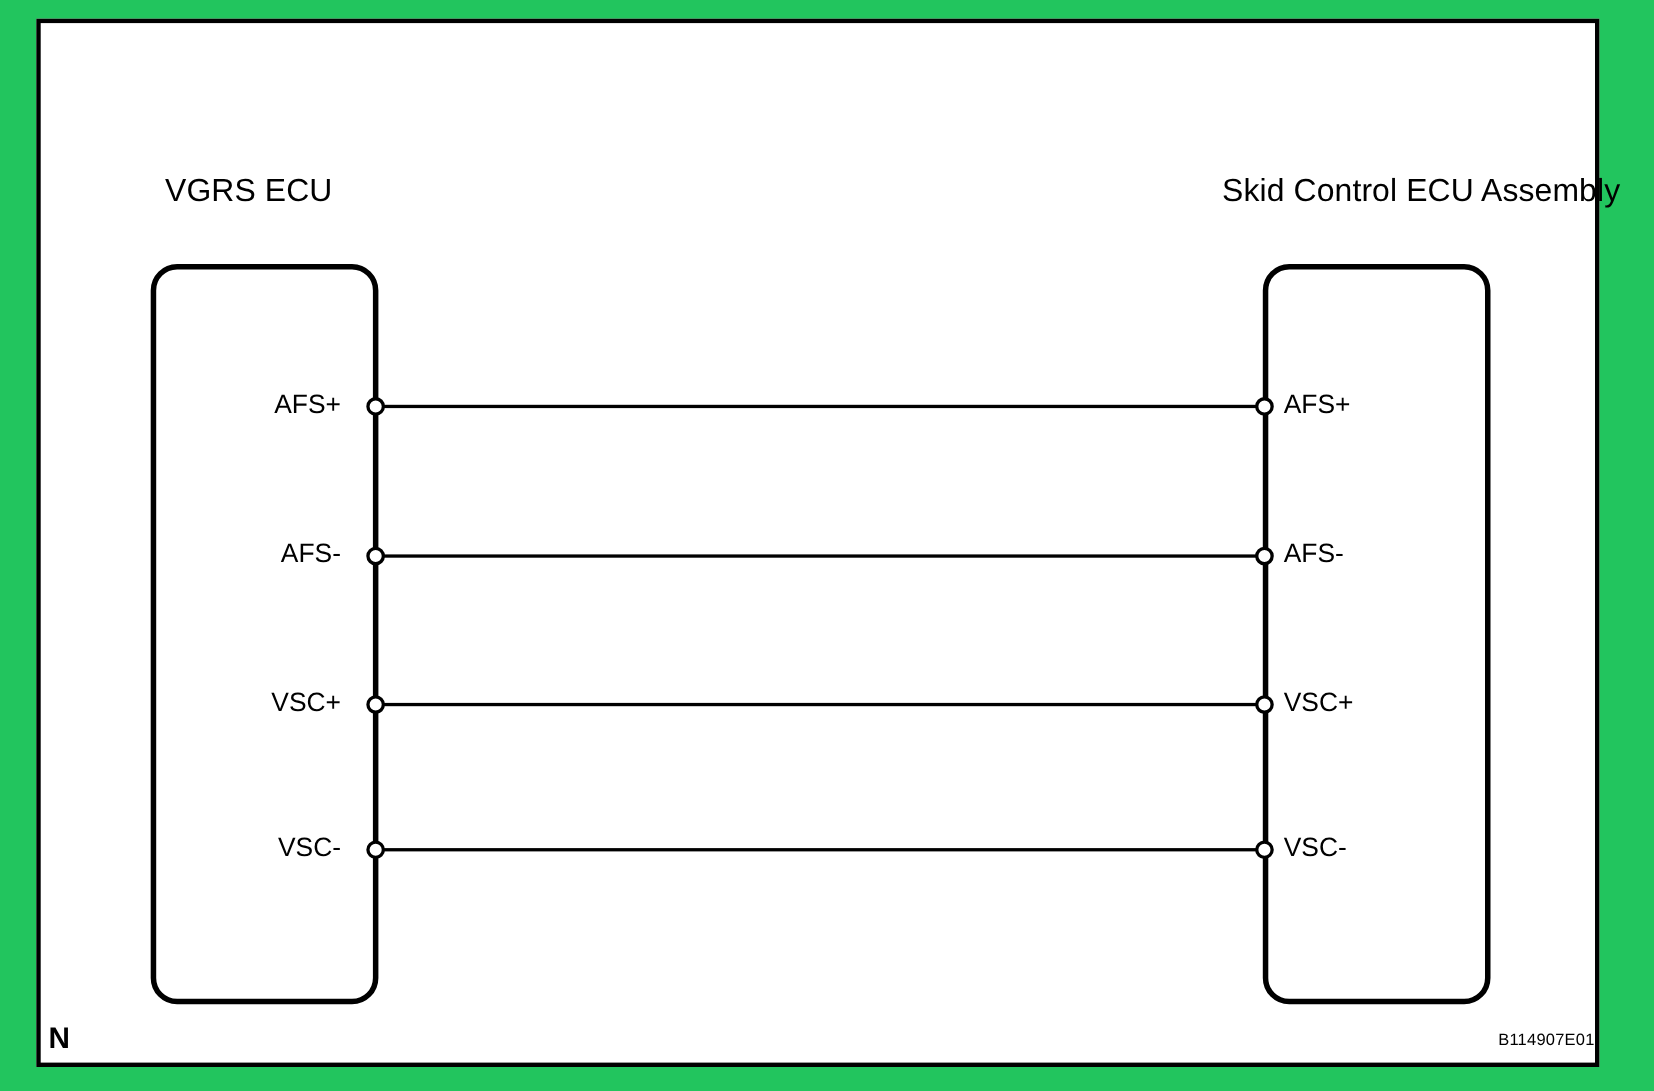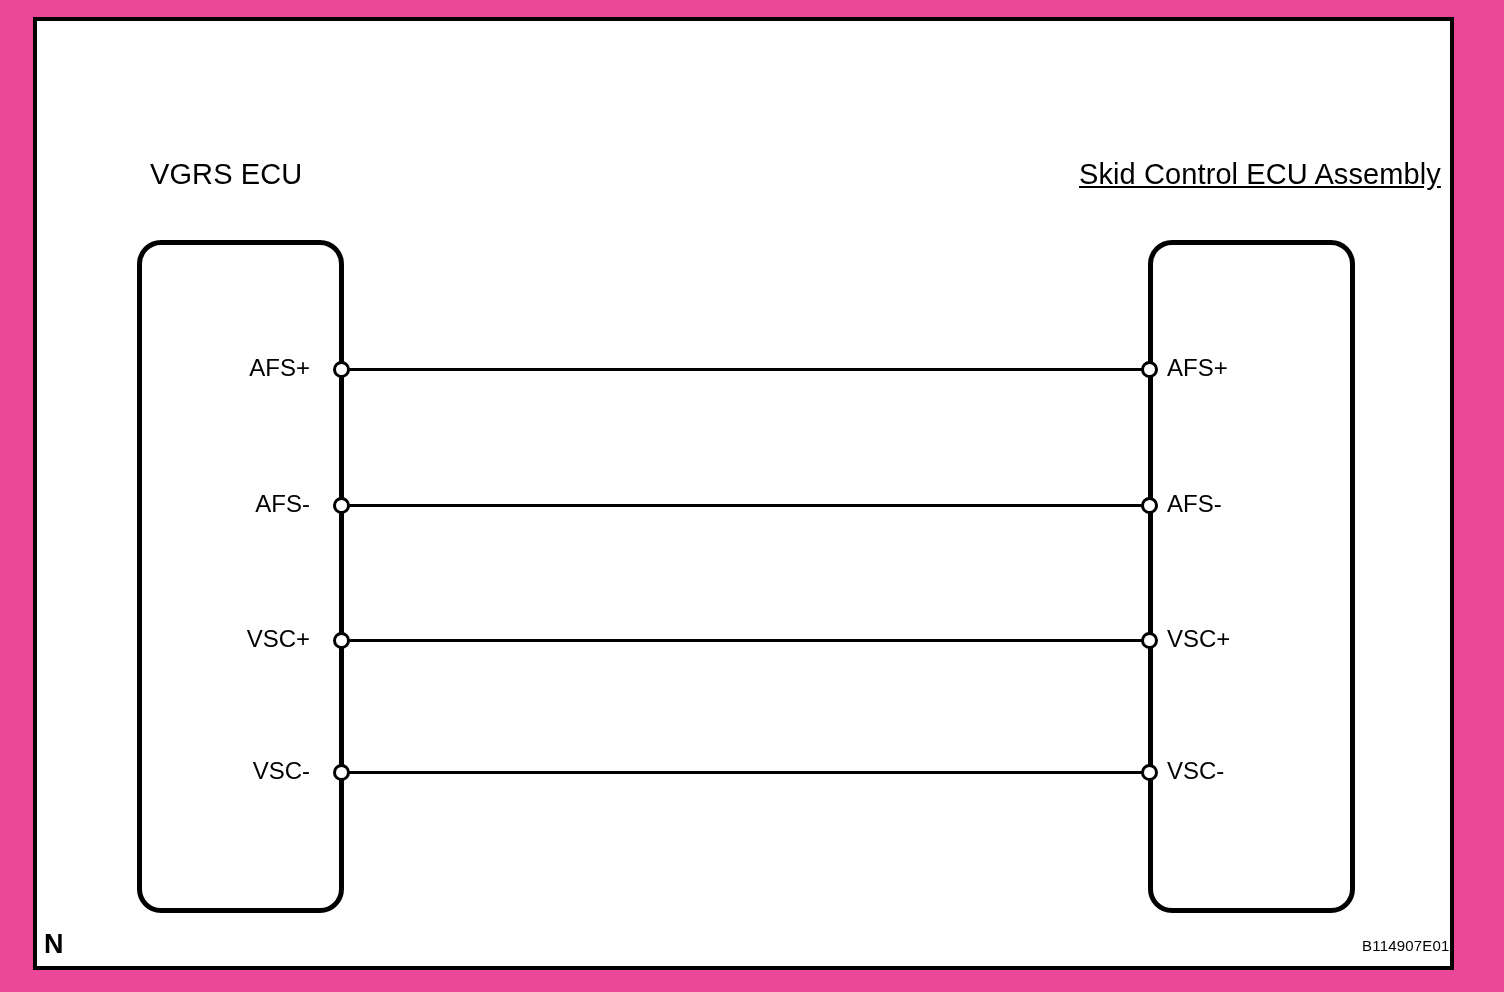--- a/index.html
+++ b/index.html
@@ -10,21 +10,21 @@
   }
   body {
     font-family: "Liberation Sans", sans-serif;
     color: #000000;
   }
 
   #page {
     position: relative;
     width: 1504px;
     height: 992px;
-    background: #ec4899;
+    background: #22c55e;
     overflow: hidden;
   }
 
   
   .frame {
     position: absolute;
     left: 33px;
     top: 17px;
     width: 1421px;
     height: 953px;
@@ -60,23 +60,22 @@
     font-size: 29px;
     line-height: 1;
     white-space: nowrap;
     letter-spacing: 0.1px;
   }
   .ecu-title.left {
     left: 150px;
     top: 160px;
   }
   .ecu-title.right {
-    left: 1079px;
+    left: 1111px;
     top: 160px;
-    text-decoration: underline;
   }
 
   
   .wire {
     position: absolute;
     height: 3px;
     background: #000000;
     left: 341px;
     width: 810px;
   }

